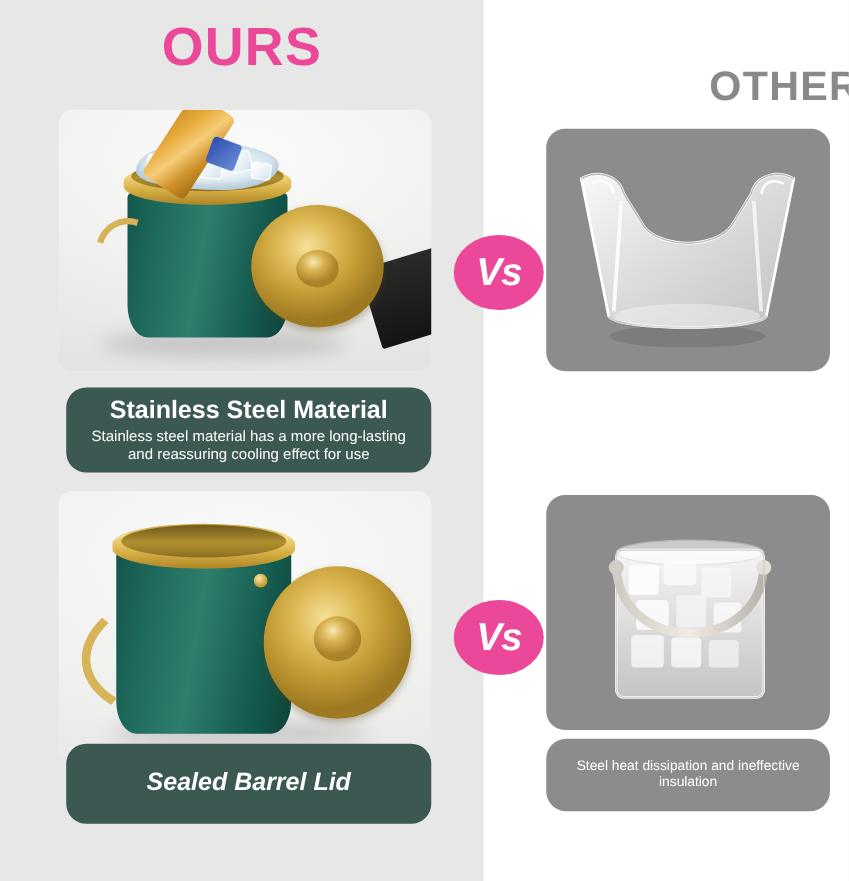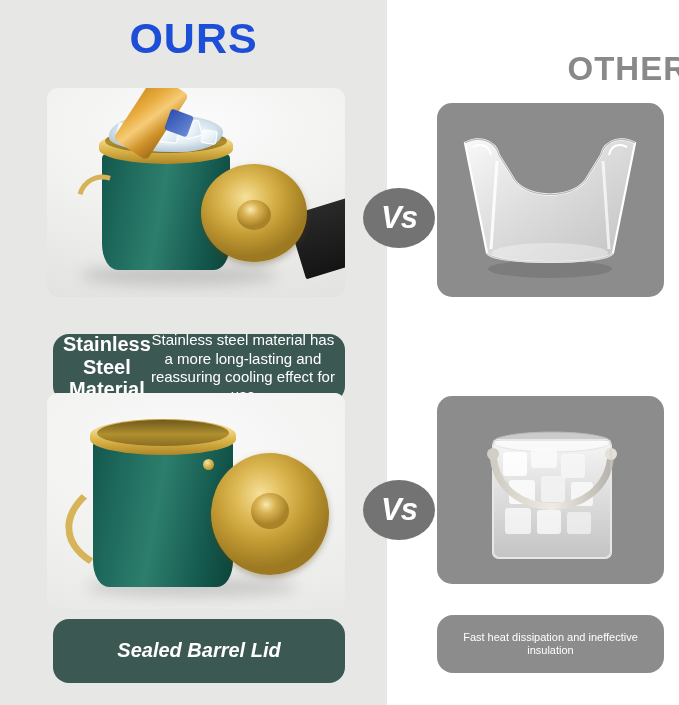--- a/index.html
+++ b/index.html
@@ -24,21 +24,21 @@
 
   
   .hdr{
     position:absolute;
     font-weight:bold;
     letter-spacing:1px;
     white-space:nowrap;
   }
   .hdr-ours{
     left:0;top:14px;width:387px;text-align:center;
-    font-size:43px;color:#1d4ed8;
+    font-size:43px;color:#ec4899;
   }
   .hdr-others{
     left:387px;top:50px;width:292px;text-align:right;
     font-size:33px;color:#898989;margin-left:32px;
   }
 
   
   .img-card-left{
     position:absolute;left:47px;width:298px;height:209px;
     border-radius:11px;overflow:hidden;
@@ -53,56 +53,55 @@
     border-radius:15px;overflow:hidden;
     background:#8c8c8c;
   }
   .img-card-right.one{top:103px;height:194px;}
   .img-card-right.two{top:396px;height:188px;}
 
   
   .pill{
     position:absolute;
     border-radius:16px;
-    display:flex;flex-direction:row;align-items:center;justify-content:center;
+    display:flex;flex-direction:column;align-items:center;justify-content:center;
     text-align:center;
     color:#ffffff;
     box-sizing:border-box;
     padding:6px 10px;
-    margin-top:24px;
   }
   .pill .t{
     font-weight:bold;
     line-height:1.12;
   }
   .pill .s{
     line-height:1.22;
   }
   .pill-left{
     left:53px;width:292px;background:#3c5852;
   }
   .pill-left.one{top:310px;height:68px;}
   .pill-left.two{top:595px;height:64px;font-style:italic;}
   .pill-left .t{font-size:20px;margin-bottom:2px;}
-  .pill-left .s{font-size:15px;}
+  .pill-left .s{font-size:12px;}
 
   .pill-right{
     left:437px;width:227px;background:#8c8c8c;
   }
   .pill-right.one{top:303px;height:60px;}
   .pill-right.two{top:591px;height:58px;}
   .pill-right .t{font-size:18px;margin-bottom:1px;}
   .pill-right .s{font-size:11px;}
 
   
   .vs{
     position:absolute;
     width:72px;height:60px;
     border-radius:50%;
-    background:#737373;
+    background:#ec4899;
     color:#ffffff;
     display:flex;align-items:center;justify-content:center;
     font-size:31px;font-weight:bold;font-style:italic;
     letter-spacing:-1px;
     z-index:5;
   }
   .vs.one{left:363px;top:188px;}
   .vs.two{left:363px;top:480px;}
 
   
@@ -308,16 +307,16 @@
       <circle cx="56" cy="58" r="6" fill="#d2cec6"></circle>
       <rect x="56" y="44" width="118" height="118" rx="6" fill="none" stroke="#cfcfcf" stroke-width="1"></rect>
     </svg>
   </div>
 
   <div class="pill pill-left two">
     <div class="t">Sealed Barrel Lid</div>
   </div>
 
   <div class="pill pill-right two">
-    <div class="s">Fast heat dissipation and ineffective insulation</div>
+    <div class="s">Steel heat dissipation and ineffective insulation</div>
   </div>
 
 </div>
 
 </body></html>

